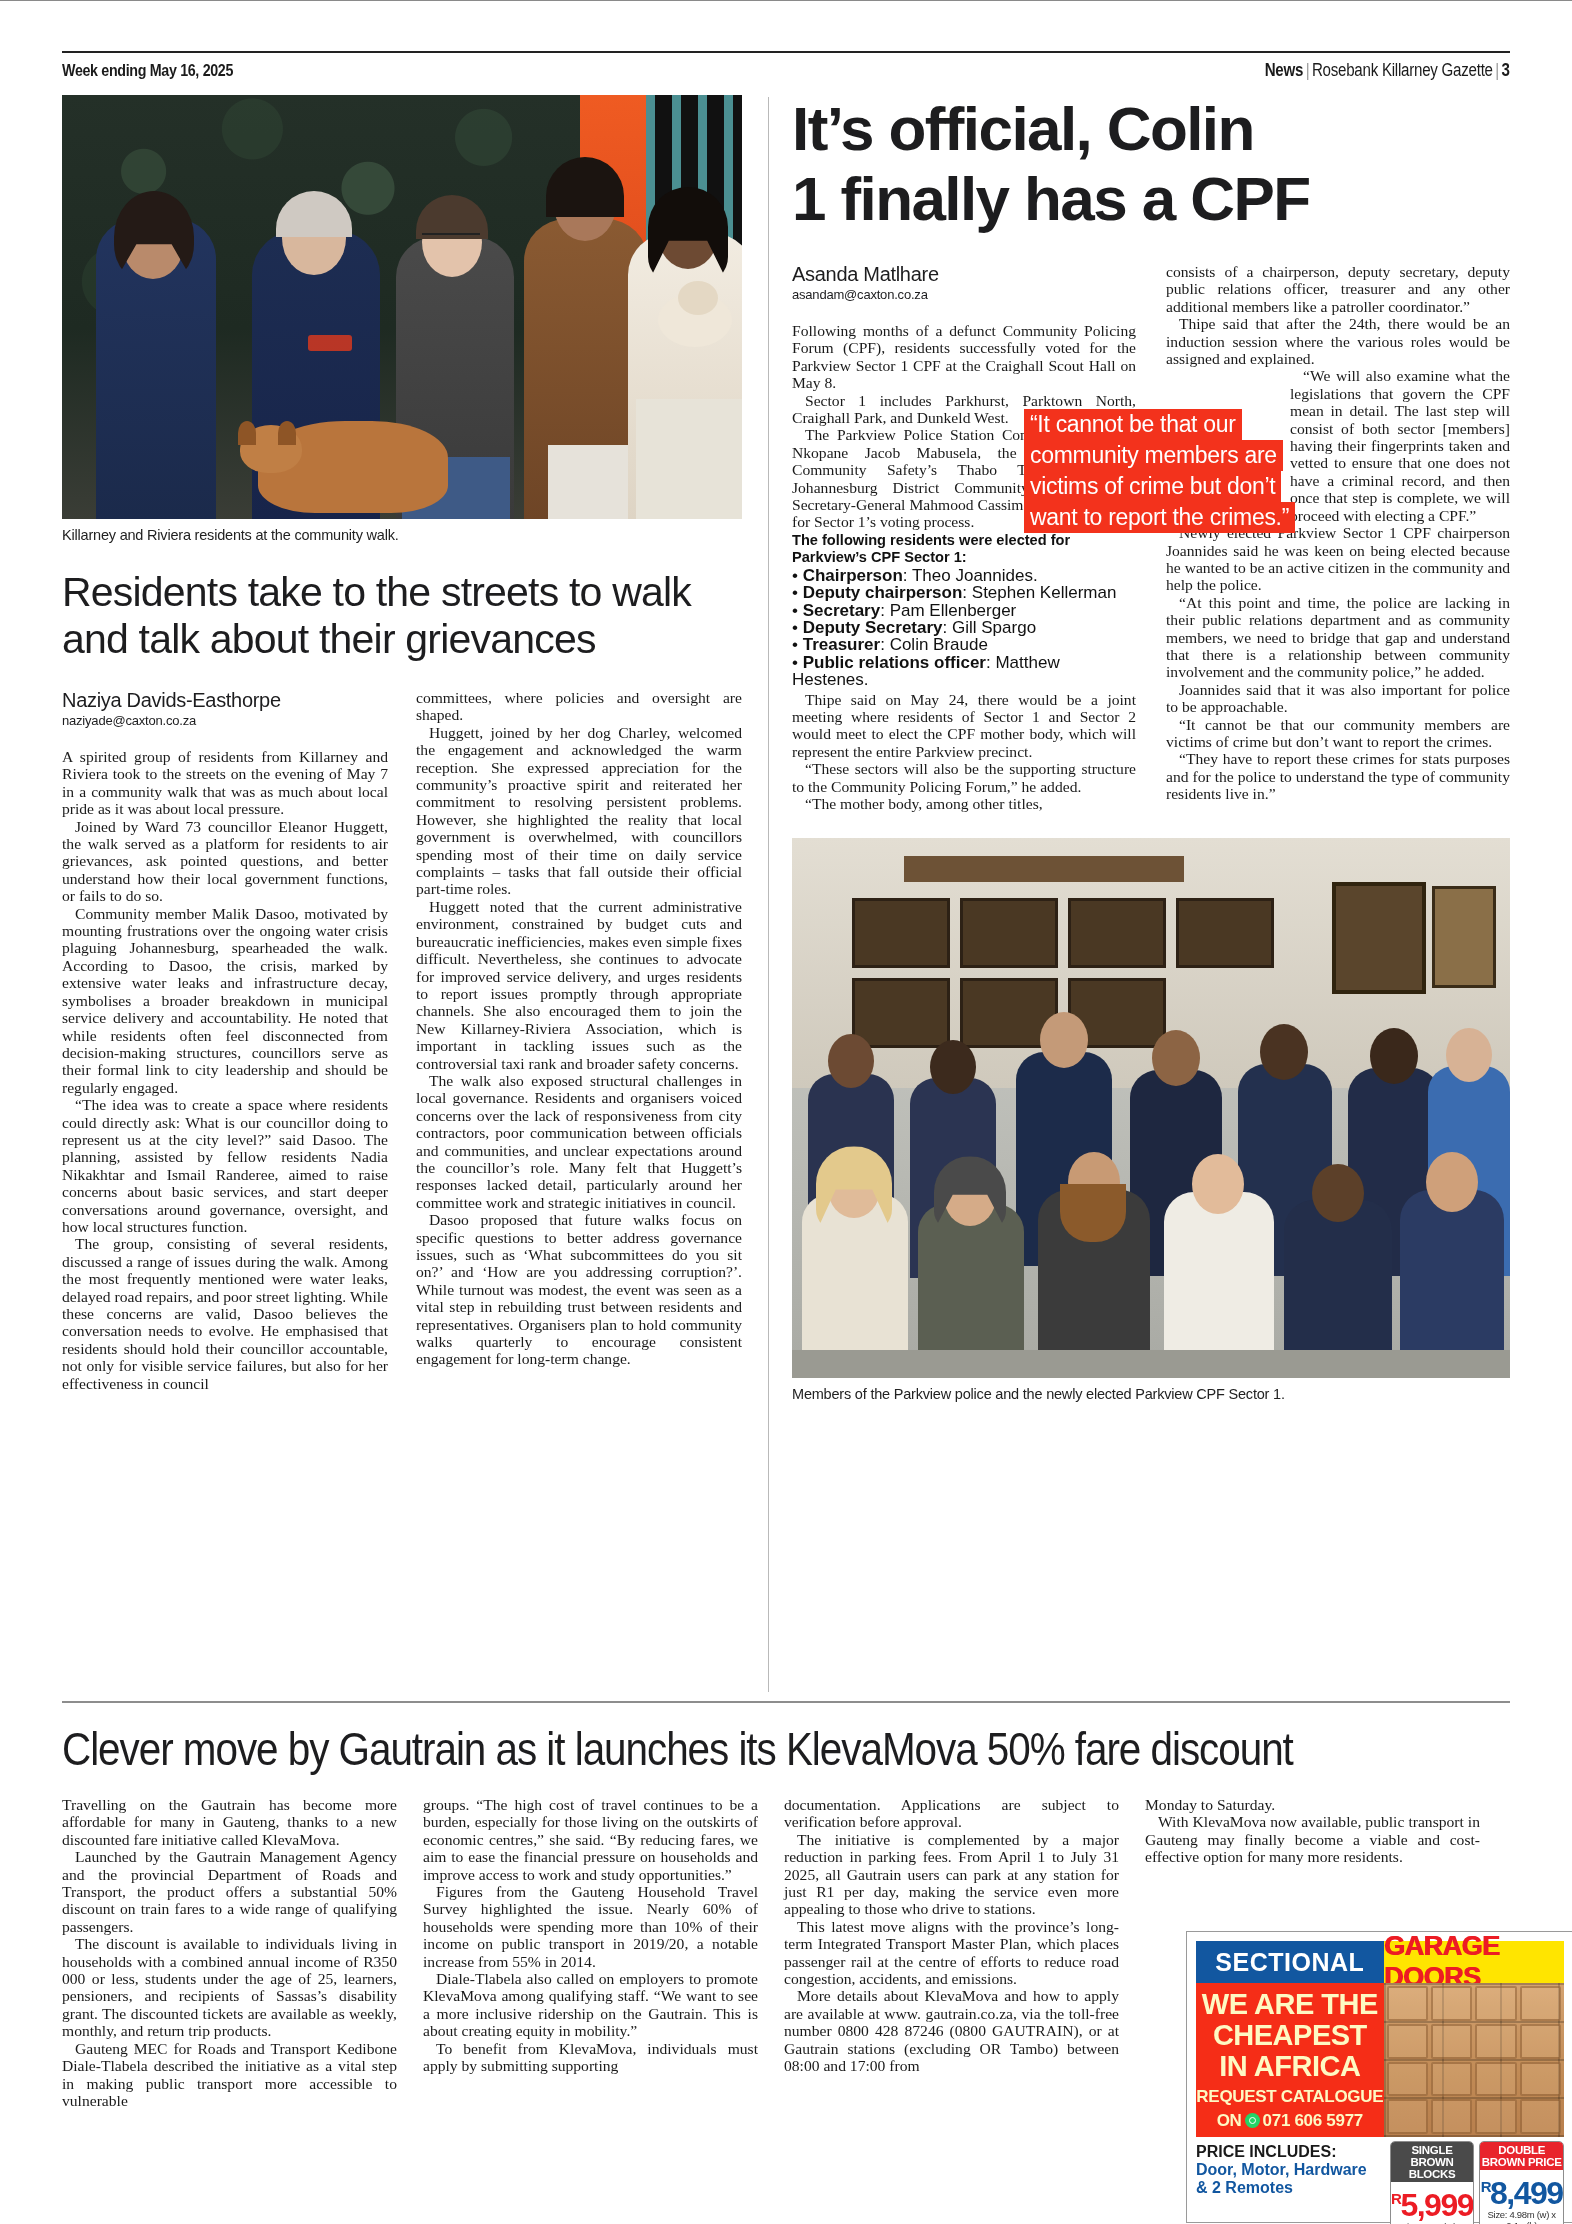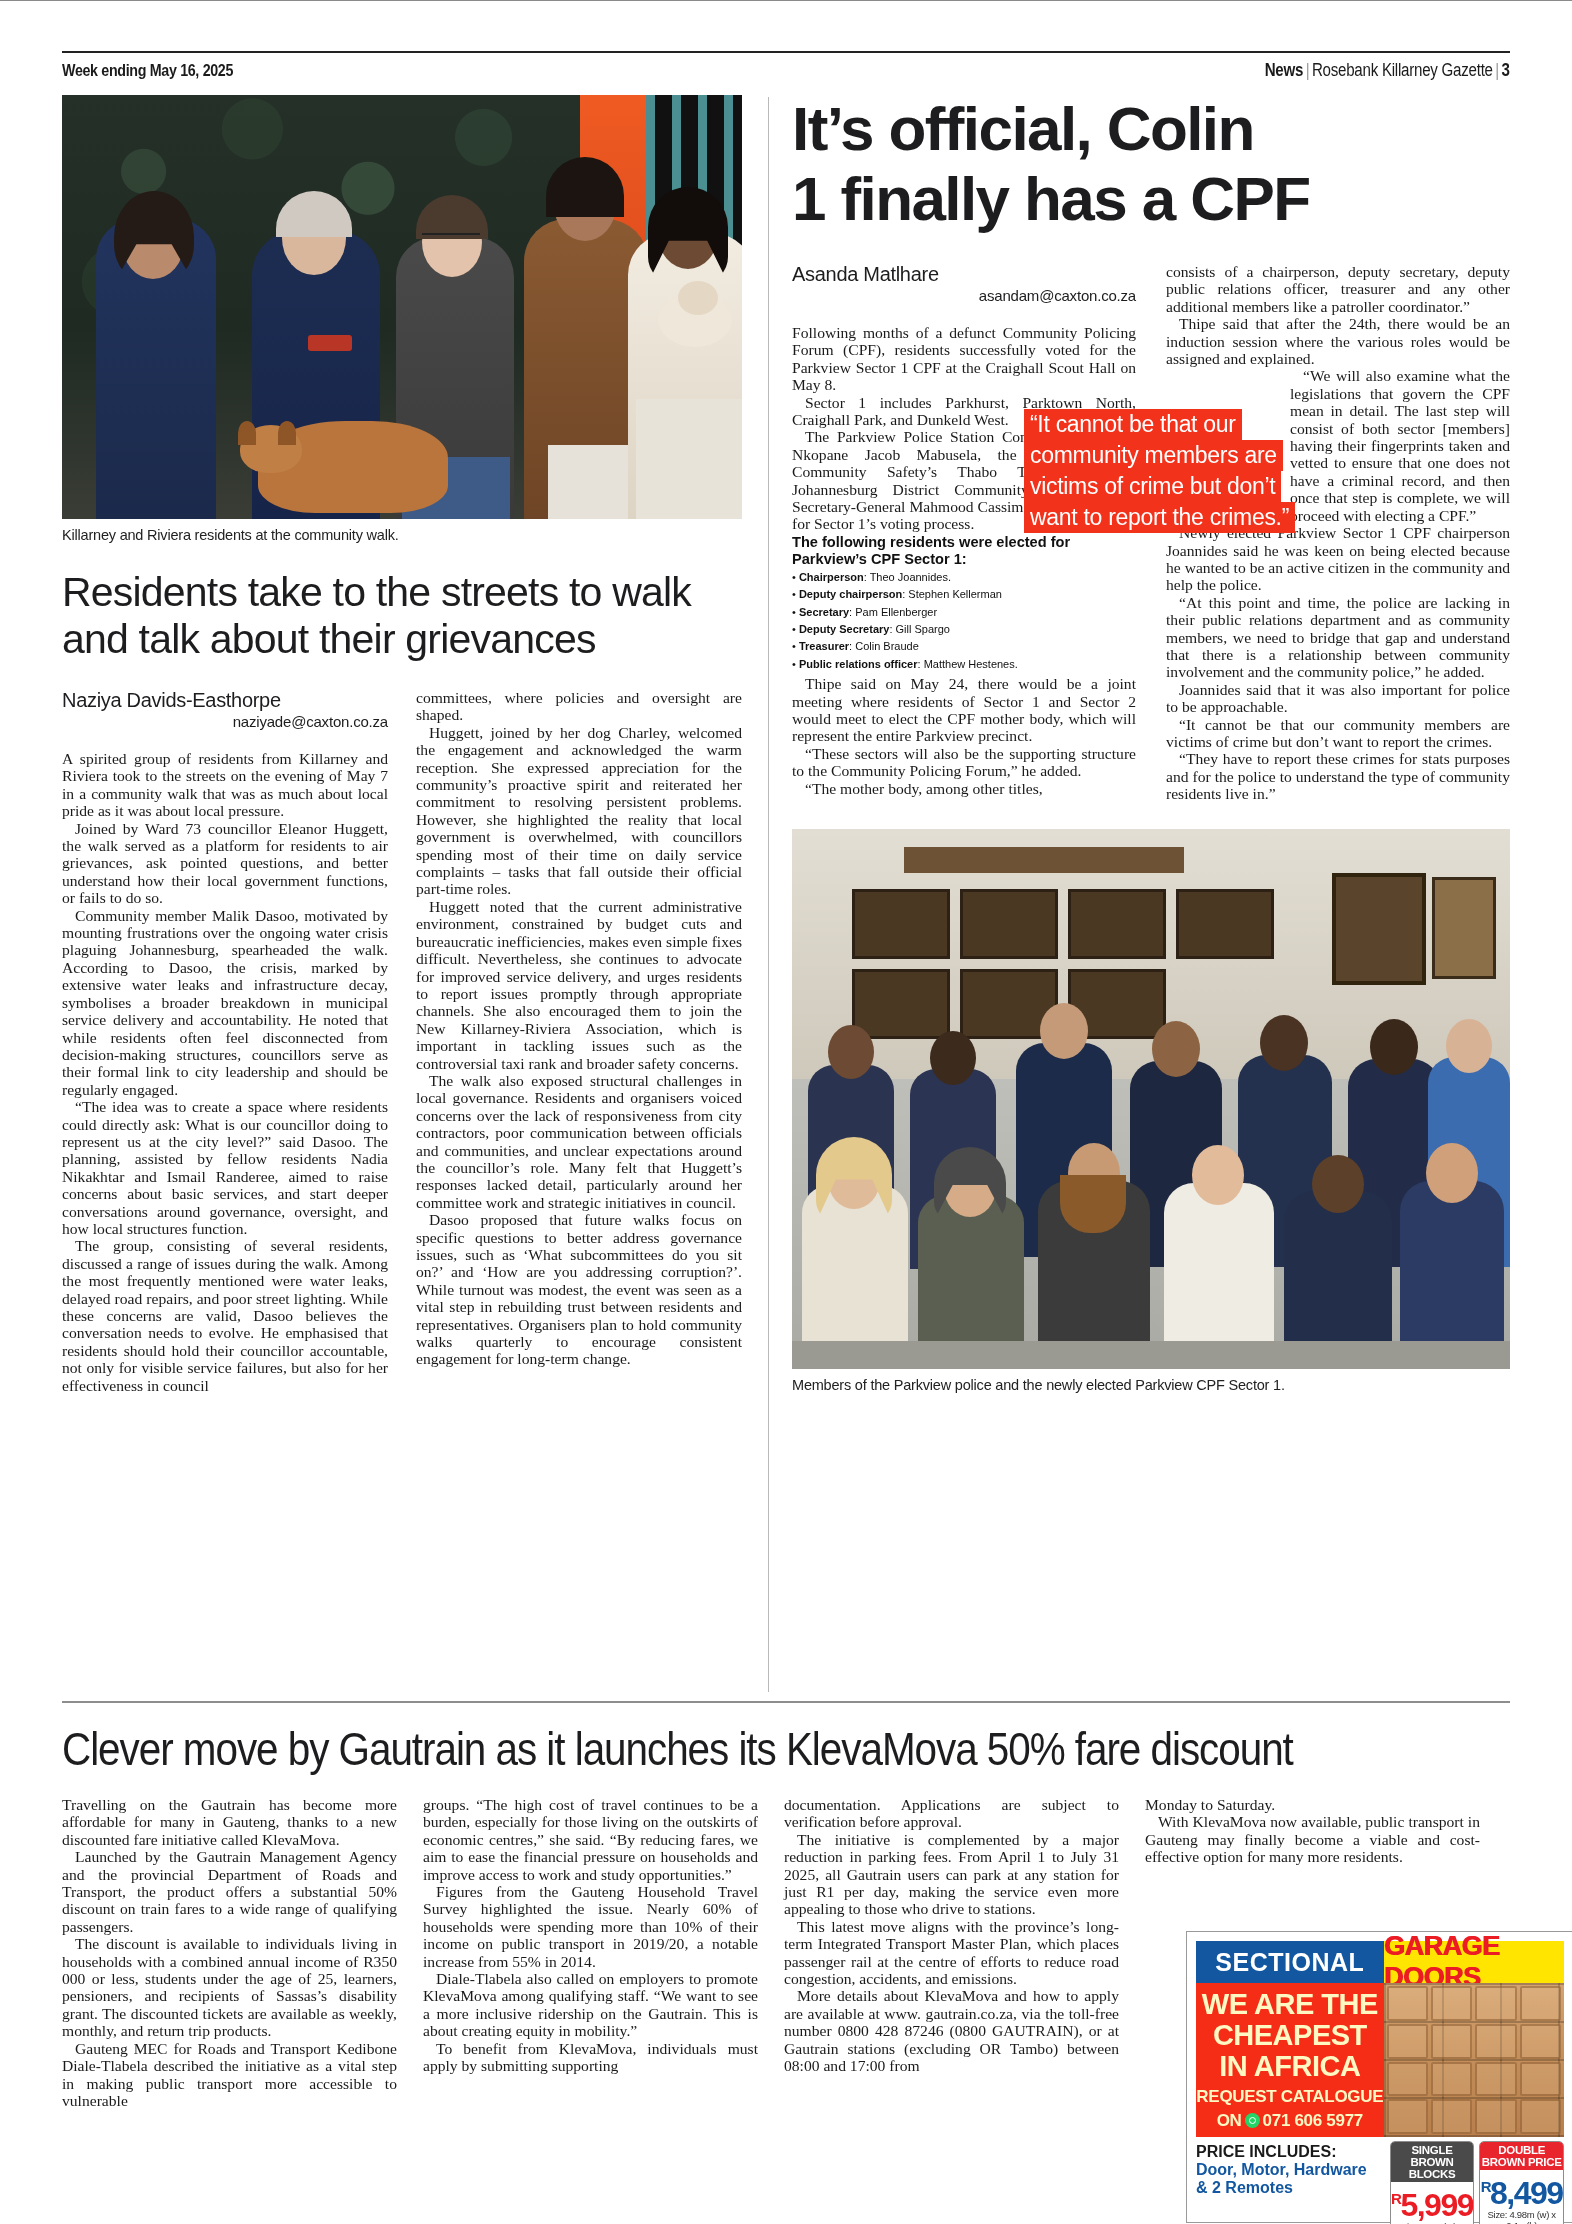--- a/index.html
+++ b/index.html
@@ -29,31 +29,31 @@
   .caption{
     font-family:"Liberation Sans",sans-serif;font-size:14.5px;color:#222;
     margin-top:8px;letter-spacing:-.2px;
   }
 
   .hl{
     font-family:"Liberation Sans",sans-serif;font-weight:normal;color:#1d1d1f;
     line-height:1.0;letter-spacing:-.8px;transform-origin:left top;
   }
   .byline-name{font-family:"Liberation Sans",sans-serif;font-size:20px;color:#1d1d1f;letter-spacing:-.3px;}
-  .byline-mail{font-family:"Liberation Sans",sans-serif;font-size:15px;color:#1d1d1f;letter-spacing:-.2px;margin-top:1px;text-align:right;}
+  .byline-mail{font-family:"Liberation Sans",sans-serif;font-size:13px;color:#1d1d1f;letter-spacing:-.2px;margin-top:1px;}
 
   .body p{
     margin:0;font-size:15.6px;line-height:17.4px;text-align:justify;
     color:#1a1a1a;text-indent:13px;hyphens:auto;
   }
   .body p.first{text-indent:0;}
   .body{font-family:"Liberation Serif",serif;}
 
   .listhead{font-family:"Liberation Sans",sans-serif;font-weight:bold;font-size:14.6px;line-height:17.4px;color:#111;margin:0;}
-  .listitem{font-family:"Liberation Sans",sans-serif;font-size:11px;line-height:17.4px;color:#111;margin:0;}
+  .listitem{font-family:"Liberation Sans",sans-serif;font-size:17px;line-height:17.4px;color:#111;margin:0;}
   .listitem b{font-weight:bold;}
 
   
   .pullquote{position:absolute;z-index:5;}
   .pullquote span{
     display:inline;
     font-family:"Liberation Sans",sans-serif;font-weight:normal;
     font-size:23px;line-height:31px;color:#ffffff;
     background:#f3321c;box-decoration-break:clone;-webkit-box-decoration-break:clone;
     padding:2px 6px 3px 6px;letter-spacing:-.3px;

